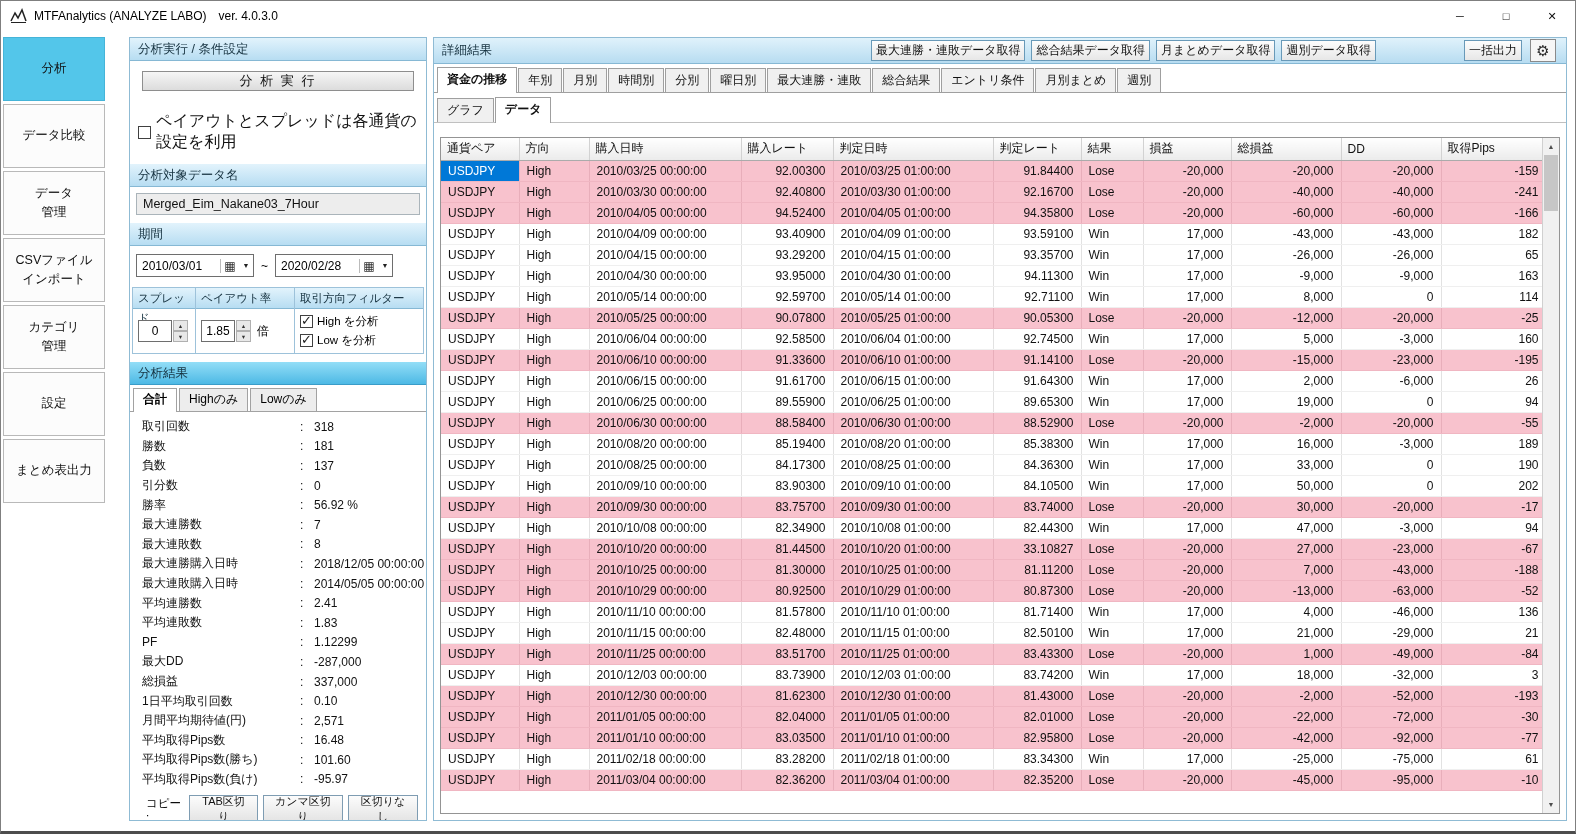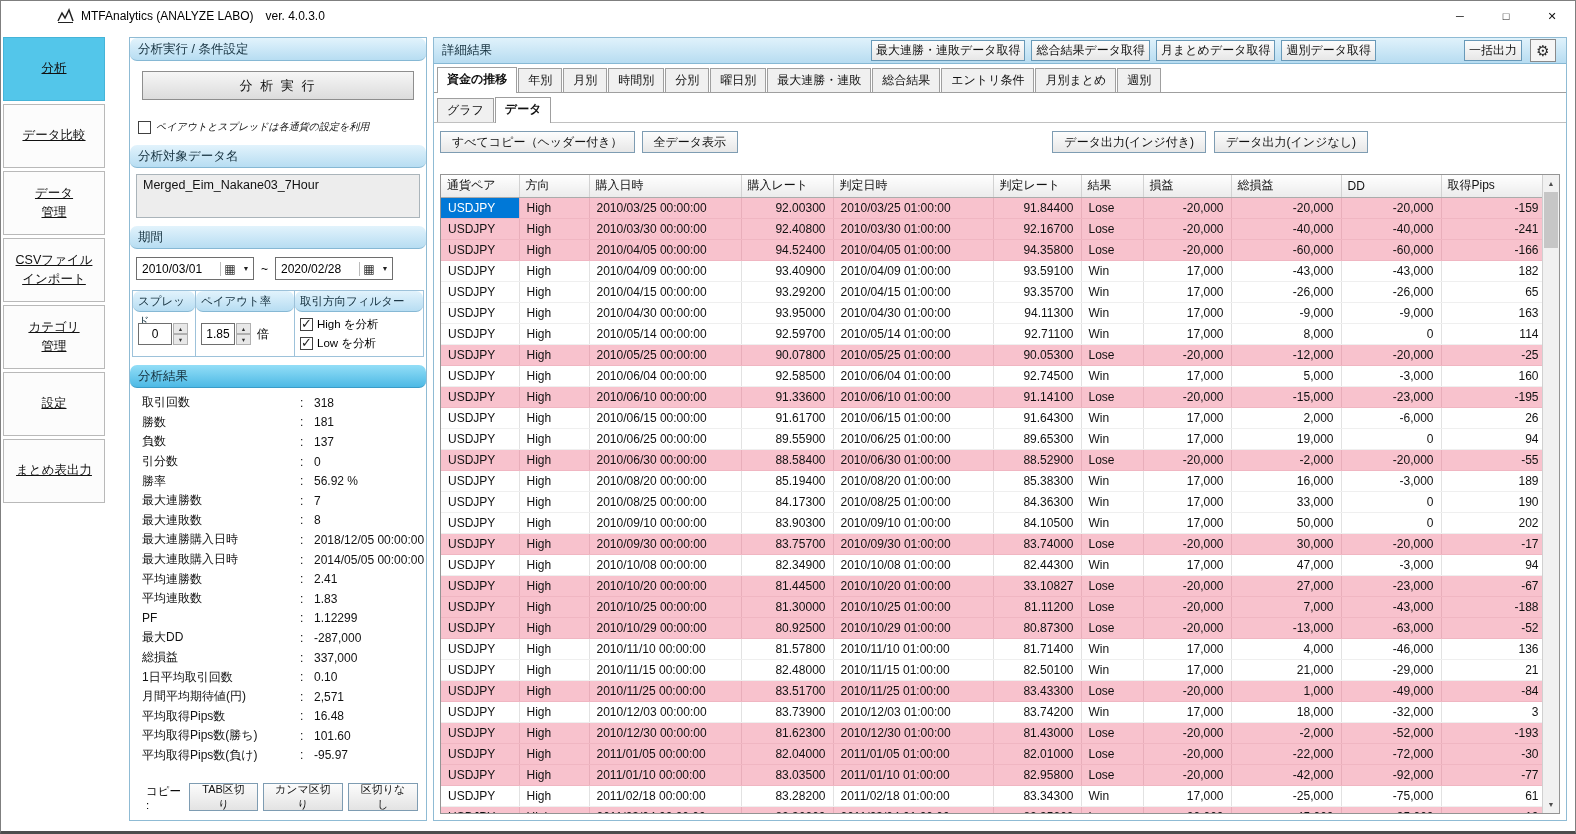--- a/index.html
+++ b/index.html
@@ -1,43 +1,43 @@
 <!DOCTYPE html>
 <html><head>
 <meta charset="utf-8">
 <style>
   * { margin:0; padding:0; box-sizing:border-box; }
   html,body { background:#d8d8d8; }
   body { font-family:"Liberation Sans","DejaVu Sans",sans-serif; }
   .window { position:relative; width:1576px; height:834px; background:#ffffff;
             border:1px solid #7f7f7f; border-bottom:3px solid #4d4d4d; overflow:hidden; }
   
-  .titlebar { height:30px; display:flex; align-items:center; background:#fff;margin-left:47px; }
+  .titlebar { height:30px; display:flex; align-items:center; background:#fff; }
   .app-icon { margin-left:9px; width:17px; height:16px; display:flex; }
   .title-text { margin-left:7px; font-size:12px; color:#000; }
   .win-controls { margin-left:auto; display:flex; height:100%; }
   .win-btn { width:46px; height:100%; display:flex; align-items:center; justify-content:center; font-size:11px; color:#111; cursor:default; }
   .app-body { position:absolute; top:30px; left:0; right:0; bottom:0; }
   
   .sidebar { position:absolute; left:2px; top:6px; width:102px; display:flex; flex-direction:column; gap:3px; }
   .side-tab { height:64px; background:#fcfcfc; border:1px solid #b9b9b9; display:flex; align-items:center; justify-content:center;
-              text-align:center; font-size:12.5px; color:#111; white-space:pre-line; line-height:1.55;text-decoration:underline; }
+              text-align:center; font-size:12.5px; color:#111; white-space:pre-line; line-height:1.55; }
   .side-tab.active { background:#53c6ea; border-color:#45b4d8; }
   
   .left-panel { position:absolute; left:128px; top:6px; width:298px; bottom:10px; background:#fff;
                 border:1px solid #8fbbd4; display:flex; flex-direction:column; overflow:hidden; }
   .right-panel { position:absolute; left:432px; right:8px; top:6px; bottom:10px; background:#fff;
                  border:1px solid #8fbbd4; display:flex; flex-direction:column; overflow:hidden; }
   .blue-bar { flex:none; height:23px; line-height:22px; padding:0 8px; font-size:12.5px; color:#15313f;
-              background:linear-gradient(180deg,#e2f3fc,#b7ddf2); border-bottom:1px solid #86b8d4;border-radius:7px; }
+              background:linear-gradient(180deg,#e2f3fc,#b7ddf2); border-bottom:1px solid #86b8d4; }
   .blue-bar.results { margin-top:8px; background:linear-gradient(180deg,#93def7,#4db9e5); border-bottom:1px solid #3a9cc8; }
   
   .run-btn { margin:10px 12px 0; height:29px; font-size:13px; letter-spacing:2px; color:#111;
              background:linear-gradient(180deg,#f6f6f6,#dcdcdc); border:1px solid #8e8e8e; font-family:inherit; }
-  .cb-row { display:flex; align-items:center; gap:5px; margin:20px 8px 11px; font-size:10px; color:#111;font-style:italic; }
+  .cb-row { display:flex; align-items:center; gap:5px; margin:20px 8px 11px; font-size:16px; color:#111; }
   .cbox { width:13px; height:13px; border:1px solid #404040; background:#fff; position:relative; flex:none; }
   .cbox.checked::after { content:"✓"; position:absolute; left:0; top:-3px; font-size:13px; font-weight:bold; color:#1a1a1a; }
   .dataset-box { margin:6px 6px 8px; height:44px; background:#ededed; border:1px solid #aab4ba; padding:3px 6px; font-size:12.5px; color:#111; }
   .date-row { display:flex; align-items:center; margin:8px 6px 8px; gap:7px; font-size:12px; }
   .datecombo { width:118px; height:23px; border:1px solid #6e6e6e; background:#fff; display:flex; align-items:center; }
   .datecombo .val { flex:1; padding-left:5px; font-size:12px; }
   .datecombo .cal { width:19px; text-align:center; font-size:12px; color:#333; border-left:1px solid #bbb; }
   .datecombo .dd { width:14px; text-align:center; font-size:7px; color:#222; }
   .triple { display:flex; margin:2px 2px 0; }
   .tbox { border:1px solid #9dc2da; background:#fff; }
@@ -193,20 +193,25 @@
                 </div>
                 <div class="cb">
                   <span class="cbox checked"></span>
                   <span>Low を分析</span>
                 </div>
               </div>
           </div>
         </div>
       </div>
       <div class="blue-bar results">分析結果</div>
+      <div class="rtabs">
+          <div class="rtab active">合計</div>
+          <div class="rtab">Highのみ</div>
+          <div class="rtab">Lowのみ</div>
+        </div>
       <div class="stats">
           <div class="stat">
             <span class="lbl">取引回数</span>
             <span class="colon">:</span>
             <span class="val">318</span>
           </div>
           <div class="stat">
             <span class="lbl">勝数</span>
             <span class="colon">:</span>
             <span class="val">181</span>
@@ -331,30 +336,20 @@
           <div class="mtab">最大連勝・連敗</div>
           <div class="mtab">総合結果</div>
           <div class="mtab">エントリ条件</div>
           <div class="mtab">月別まとめ</div>
           <div class="mtab">週別</div>
         </div>
       <div class="stabs">
           <div class="mtab">グラフ</div>
           <div class="mtab active">データ</div>
         </div>
-      <div class="tbar">
-        <div class="tbar-left">
-            <button class="tbtn">すべてコピー（ヘッダー付き）</button>
-            <button class="tbtn">全データ表示</button>
-          </div>
-        <div class="tbar-right">
-            <button class="tbtn">データ出力(インジ付き)</button>
-            <button class="tbtn">データ出力(インジなし)</button>
-          </div>
-      </div>
       <div class="table-wrap">
         <div class="table-area">
           <table>
               <colgroup>
                 <col style="width: 78px;">
                 <col style="width: 70px;">
                 <col style="width: 152px;">
                 <col style="width: 92px;">
                 <col style="width: 160px;">
                 <col style="width: 88px;">

